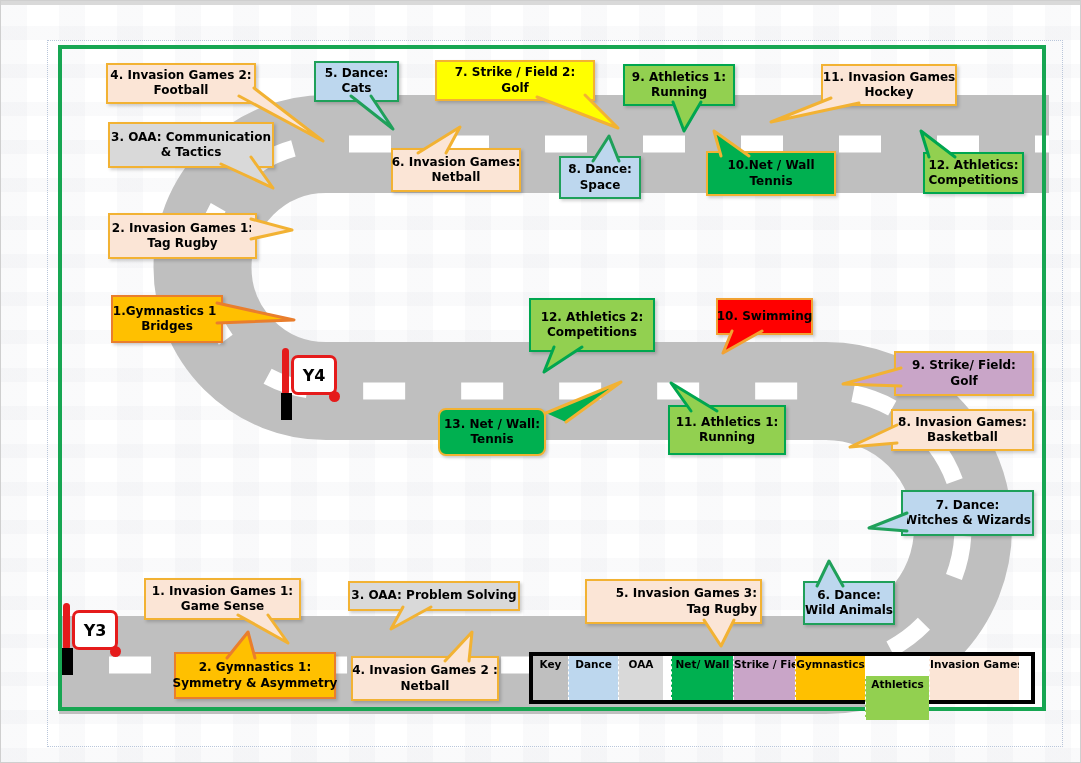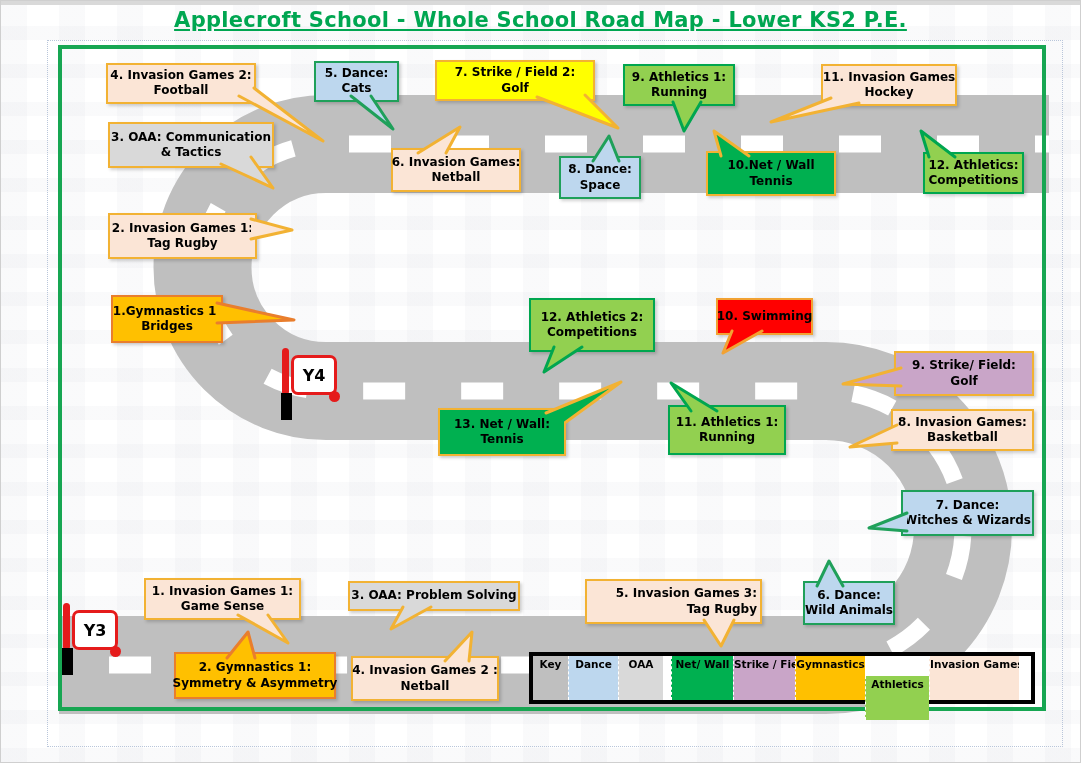--- a/index.html
+++ b/index.html
@@ -36,21 +36,20 @@
     border:3.5px solid;border-radius:7px;box-sizing:border-box;
     display:flex;align-items:center;justify-content:center;
     font-size:16px;font-weight:bold;color:#000;}
   .flag .dot{position:absolute;left:47px;top:43px;width:11px;height:11px;border-radius:50%;}
 </style>
 </head>
 <body>
 
 <div class="page">
   <div class="topbar"></div>
-  <h1 class="title" style="color: rgb(0, 166, 81);">Applecroft School - Whole School Road Map - Lower KS2 P.E.</h1>
   <div class="outer-dotted"></div>
 
   <svg class="road-svg" viewBox="0 0 1081 763" aria-hidden="true">
     <path id="road-surface" d="M 1048 143 H 325 A 123.5 123.5 0 0 0 325 390 H 825 A 137 137 0 0 1 825 664 H 58" fill="none" stroke-width="98" stroke="#BFBFBF"></path>
     <path id="road-dashes" d="M 1048 143 H 325 A 123.5 123.5 0 0 0 325 390 H 825 A 137 137 0 0 1 825 664 H 58" fill="none" stroke-width="17" stroke-dasharray="42 56" stroke-dashoffset="28" stroke="#FFFFFF"></path>
   </svg>
 
   <div id="callouts">
       <div class="callout" style="left: 105px; top: 62px; width: 150px; min-height: 38px; background: rgb(251, 229, 214); border-color: rgb(242, 178, 51);">
         <div class="line">4. Invasion Games 2:</div>
@@ -104,21 +103,21 @@
         <div class="line">12. Athletics 2:</div>
         <div class="line">Competitions</div>
       </div>
       <div class="callout" style="left: 715px; top: 297px; width: 97px; min-height: 37px; background: rgb(255, 0, 0); border-color: rgb(242, 162, 51);">
         <div class="line">10. Swimming</div>
       </div>
       <div class="callout" style="left: 893px; top: 350px; width: 140px; min-height: 45px; background: rgb(201, 165, 200); border-color: rgb(242, 178, 51);">
         <div class="line">9. Strike/ Field:</div>
         <div class="line">Golf</div>
       </div>
-      <div class="callout" style="left: 437px; top: 407px; width: 128px; min-height: 48px; background: rgb(0, 176, 80); border-color: rgb(242, 178, 51);">
+      <div class="callout" style="left: 437px; top: 407px; width: 108px; min-height: 48px; background: rgb(0, 176, 80); border-color: rgb(242, 178, 51); border-radius: 8px;">
         <div class="line">13. Net / Wall:</div>
         <div class="line">Tennis</div>
       </div>
       <div class="callout" style="left: 667px; top: 404px; width: 118px; min-height: 50px; background: rgb(146, 208, 80); border-color: rgb(0, 166, 79);">
         <div class="line">11. Athletics 1:</div>
         <div class="line">Running</div>
       </div>
       <div class="callout" style="left: 890px; top: 408px; width: 143px; min-height: 42px; background: rgb(251, 229, 214); border-color: rgb(242, 178, 51);">
         <div class="line">8. Invasion Games:</div>
         <div class="line">Basketball</div>

